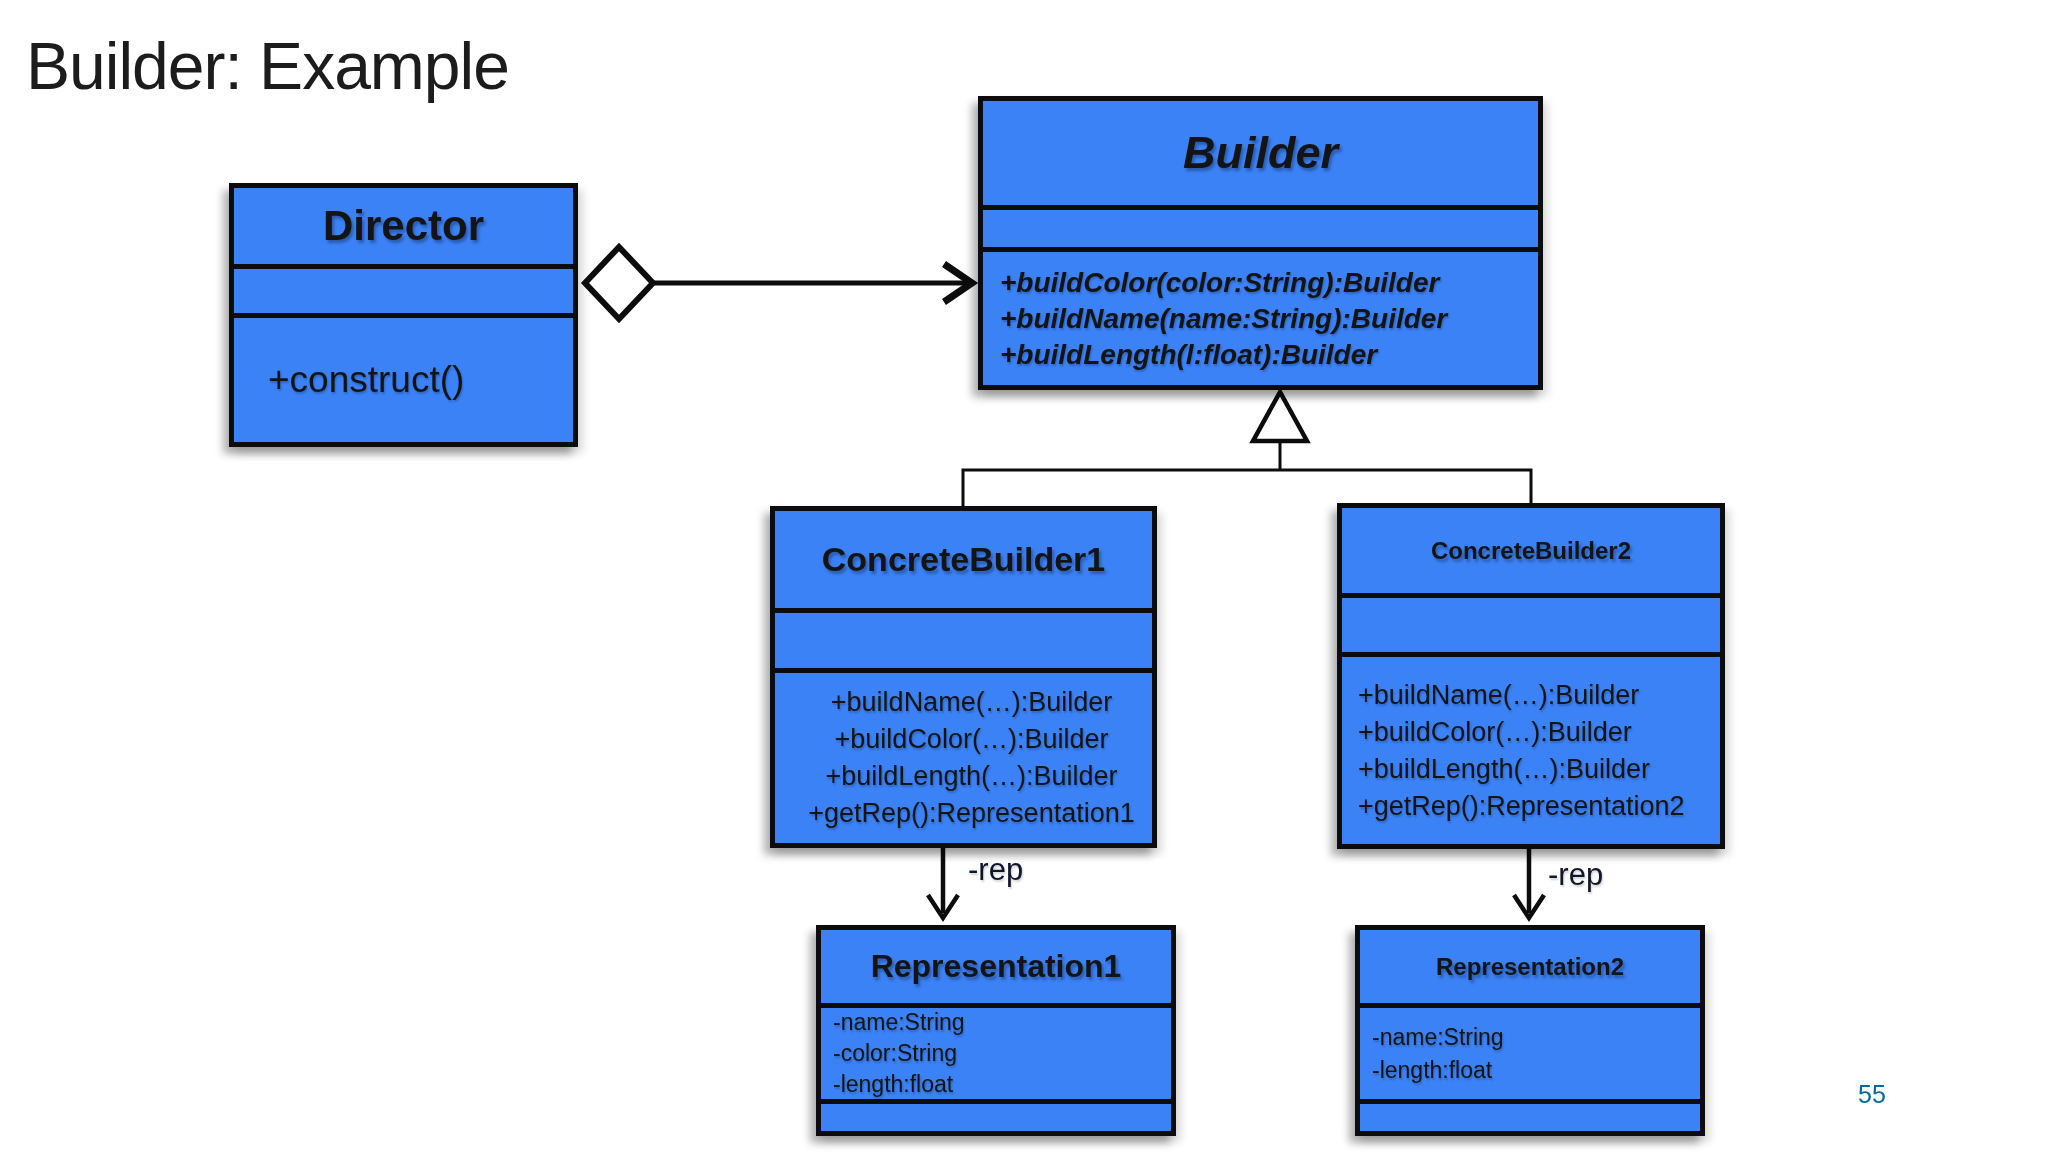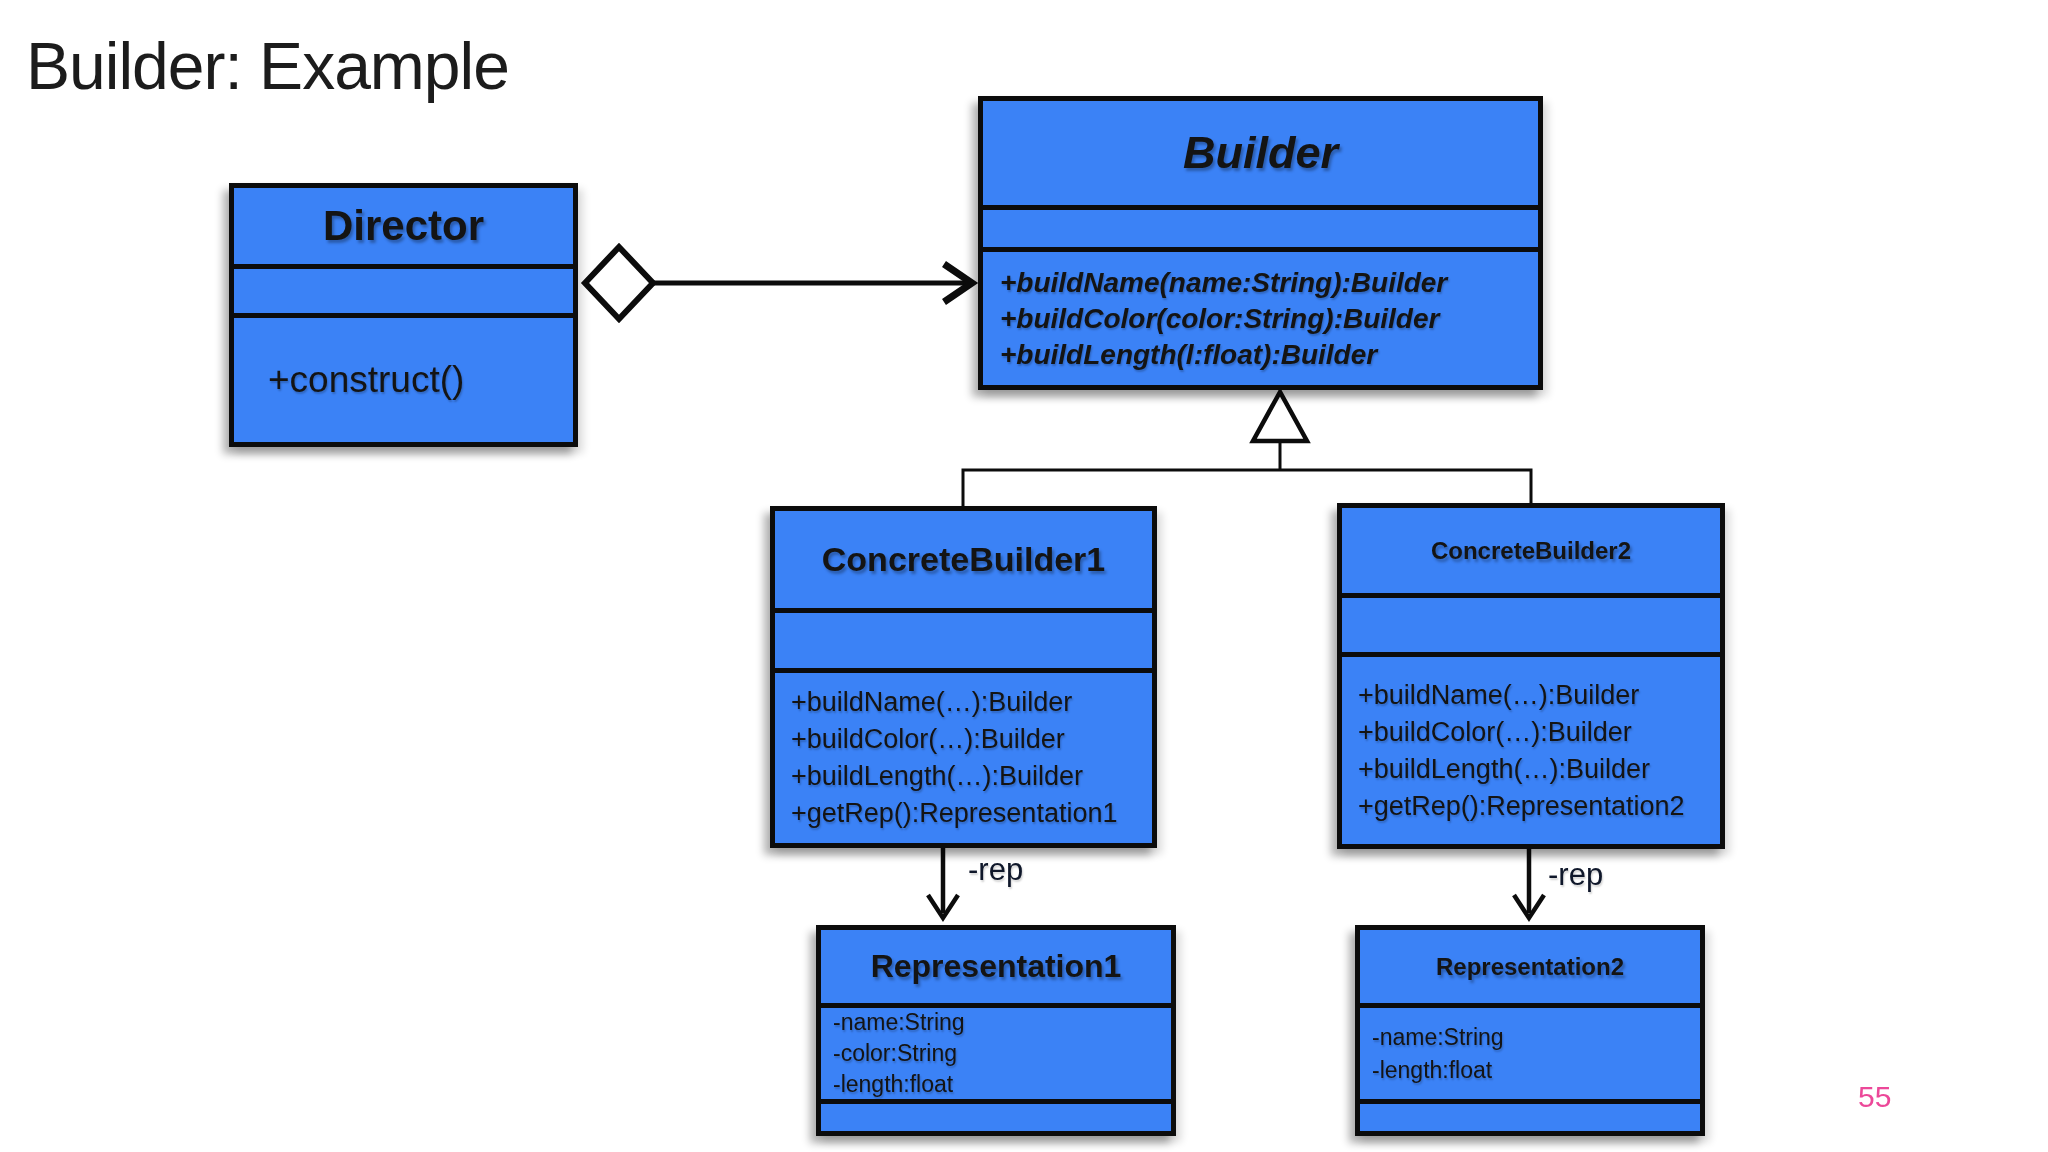--- a/index.html
+++ b/index.html
@@ -73,21 +73,21 @@
   .box-director .uml-attrs { height: 49px; }
   .box-director .uml-methods { padding-left: 34px; font-size: 37px; font-weight: 400; }
 
   
   .box-builder { left: 978px; top: 96px; width: 565px; height: 294px; }
   .box-builder .uml-title { height: 109px; font-size: 45px; font-style: italic; }
   .box-builder .uml-attrs { height: 42px; }
   .box-builder .uml-methods { padding-left: 17px; font-size: 28px; font-style: italic; font-weight: 600; line-height: 36px; }
 
   
-  .box-cb1 { left: 770px; top: 506px; width: 387px; height: 342px; }
+  .box-cb1 { left: 770px; top: 506px; width: 387px; height: 342px; text-align: center; }
   .box-cb1 .uml-title { height: 102px; font-size: 34px; }
   .box-cb1 .uml-attrs { height: 60px; }
   .box-cb1 .uml-methods { padding-left: 16px; font-size: 27px; font-weight: 400; line-height: 37px; }
 
   
   .box-cb2 { left: 1337px; top: 503px; width: 388px; height: 346px; }
   .box-cb2 .uml-title { height: 90px; font-size: 24px; }
   .box-cb2 .uml-attrs { height: 59px; }
   .box-cb2 .uml-methods { padding-left: 16px; font-size: 27px; font-weight: 400; line-height: 37px; }
 
@@ -108,22 +108,22 @@
     color: #0f172a;
     text-shadow: 1px 2px 2px rgba(0,0,0,0.18);
   }
   .rep-label-1 { left: 968px; top: 852px; }
   .rep-label-2 { left: 1548px; top: 857px; }
 
   .page-number {
     position: absolute;
     left: 1858px;
     top: 1080px;
-    font-size: 30px;
-    color: #ec4899;
+    font-size: 25px;
+    color: #0369a1;
   }
 </style>
 </head>
 <body>
 
 <div class="slide">
 
   <h1 class="slide-title">Builder: Example</h1>
 
   <svg class="connectors" viewBox="0 0 2048 1152" xmlns="http://www.w3.org/2000/svg">
@@ -148,22 +148,22 @@
     <div class="uml-attrs"></div>
     <div class="uml-methods">
       <div class="m">+construct()</div>
     </div>
   </div>
 
   <div class="uml-box box-builder">
     <div class="uml-title">Builder</div>
     <div class="uml-attrs"></div>
     <div class="uml-methods">
+      <div class="m">+buildColor(color:String):Builder</div>
       <div class="m">+buildName(name:String):Builder</div>
-      <div class="m">+buildColor(color:String):Builder</div>
       <div class="m">+buildLength(l:float):Builder</div>
     </div>
   </div>
 
   <div class="uml-box box-cb1">
     <div class="uml-title">ConcreteBuilder1</div>
     <div class="uml-attrs"></div>
     <div class="uml-methods">
       <div class="m">+buildName(…):Builder</div>
       <div class="m">+buildColor(…):Builder</div>

